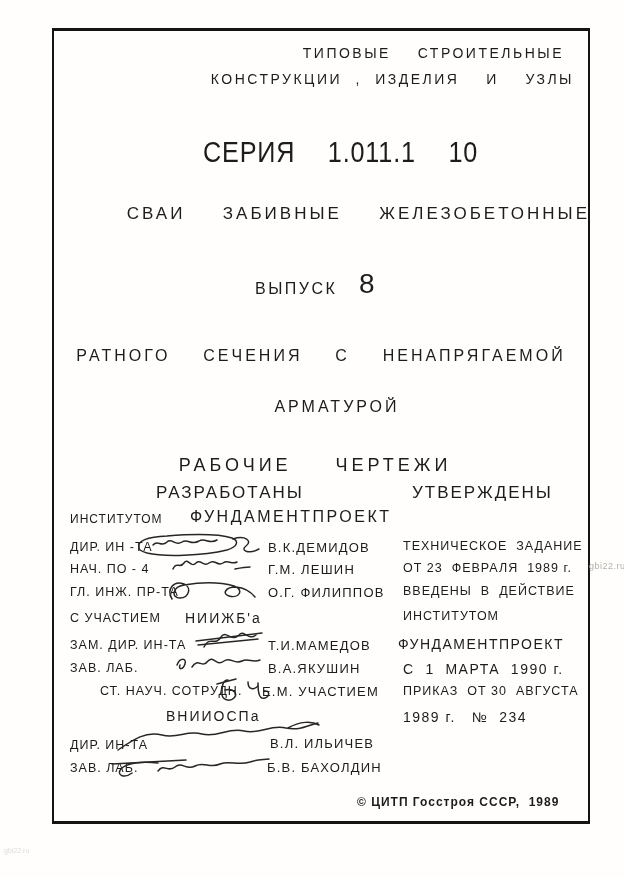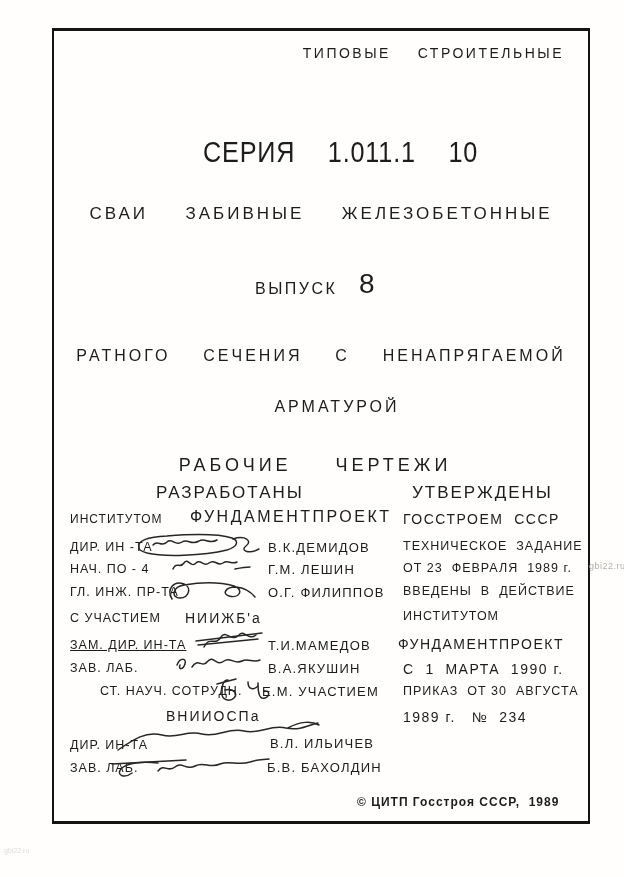--- a/index.html
+++ b/index.html
@@ -32,24 +32,25 @@
   .sig path{fill:none;stroke:#262626;stroke-width:1.5;stroke-linecap:round;stroke-linejoin:round;}
 </style>
 </head>
 <body>
 
 <div class="page">
 
   <div class="frame"></div>
 
   <div class="abs centered hdr" style="top:46px;transform:translateX(-26px);">ТИПОВЫЕ  СТРОИТЕЛЬНЫЕ</div>
+  <div class="abs centered hdr" style="top:72px;transform:translateX(-16px);">КОНСТРУКЦИИ , ИЗДЕЛИЯ  И  УЗЛЫ</div>
 
   <div class="abs series" style="left:203px;top:137px;">СЕРИЯ  1.011.1  10</div>
 
-  <div class="abs centered subtitle" style="top:205px;">СВАИ  ЗАБИВНЫЕ  ЖЕЛЕЗОБЕТОННЫЕ</div>
+  <div class="abs centered subtitle" style="top:205px;text-align:right;">СВАИ  ЗАБИВНЫЕ  ЖЕЛЕЗОБЕТОННЫЕ</div>
 
   <div class="abs issue-label" style="left:255px;top:281px;">ВЫПУСК</div>
   <div class="abs issue-num" style="left:359px;top:270px;">8</div>
 
   <div class="abs centered desc" style="top:348px;">РАТНОГО  СЕЧЕНИЯ  С  НЕНАПРЯГАЕМОЙ</div>
   <div class="abs centered desc" style="top:383px;transform:translateX(16px);margin-top:16px;">АРМАТУРОЙ</div>
 
   <div class="abs centered drawings" style="top:456px;transform:translateX(-6px);">РАБОЧИЕ  ЧЕРТЕЖИ</div>
 
   <div class="abs colhead" style="left:156px;top:484px;">РАЗРАБОТАНЫ</div>
@@ -75,21 +76,21 @@
 
   <div class="abs role" style="left:70px;top:586px;">ГЛ. ИНЖ. ПР-ТА</div>
   <svg class="sig" style="left:158px;top:575px;" width="100" height="30" viewBox="0 0 100 30">
     <path d="M14 24 C8 14 16 5 26 9 C34 12 31 23 22 23 C13 23 14 12 26 10 C44 7 62 7 76 11 C86 14 82 24 71 21 C64 19 67 12 78 12 C88 13 93 17 97 22"></path>
   </svg>
   <div class="abs name" style="left:268px;top:586px;">О.Г. ФИЛИППОВ</div>
 
   <div class="abs role" style="left:70px;top:612px;">С УЧАСТИЕМ</div>
   <div class="abs org" style="left:185px;top:611px;">НИИЖБ'а</div>
 
-  <div class="abs role" style="left:70px;top:639px;text-decoration:underline;">ЗАМ. ДИР. ИН-ТА</div>
+  <div class="abs role" style="left:70px;top:639px;">ЗАМ. ДИР. ИН-ТА</div>
   <svg class="sig" style="left:188px;top:626px;" width="80" height="26" viewBox="0 0 80 26">
     <path d="M16 21 C22 9 27 21 33 11 C38 3 43 17 51 9 C56 3 60 15 68 9"></path>
     <path d="M8 15 L74 7"></path>
     <path d="M10 19 L70 13"></path>
   </svg>
   <div class="abs name" style="left:268px;top:639px;">Т.И.МАМЕДОВ</div>
 
   <div class="abs role" style="left:70px;top:662px;">ЗАВ. ЛАБ.</div>
   <svg class="sig" style="left:170px;top:651px;" width="95" height="24" viewBox="0 0 95 24">
     <path d="M7 14 C10 6 17 7 15 13 C13 19 8 19 10 14"></path>
@@ -116,21 +117,20 @@
   <div class="abs name" style="left:270px;top:737px;">В.Л. ИЛЬИЧЕВ</div>
 
   <div class="abs role" style="left:70px;top:762px;">ЗАВ. ЛАБ.</div>
   <svg class="sig" style="left:108px;top:751px;" width="165" height="30" viewBox="0 0 165 30">
     <path d="M4 13 L78 9"></path>
     <path d="M24 22 C16 28 8 24 13 18 C18 12 34 10 50 12"></path>
     <path d="M50 20 C56 12 60 22 67 16 C74 10 78 20 87 15 C96 10 102 18 112 13 C122 9 130 15 142 11 C150 8 156 9 161 8"></path>
   </svg>
   <div class="abs name" style="left:267px;top:761px;">Б.В. БАХОЛДИН</div>
 
-  <div class="abs r-big" style="left:403px;top:512px;">ГОССТРОЕМ  СССР</div>
   <div class="abs r-line" style="left:403px;top:540px;">ТЕХНИЧЕСКОЕ  ЗАДАНИЕ</div>
   <div class="abs r-line" style="left:403px;top:562px;">ОТ 23  ФЕВРАЛЯ  1989 г.</div>
   <div class="abs r-line" style="left:403px;top:585px;">ВВЕДЕНЫ  В  ДЕЙСТВИЕ</div>
   <div class="abs r-line" style="left:403px;top:610px;">ИНСТИТУТОМ</div>
   <div class="abs r-big" style="left:398px;top:637px;">ФУНДАМЕНТПРОЕКТ</div>
   <div class="abs r-big" style="left:403px;top:662px;">С  1  МАРТА  1990 г.</div>
   <div class="abs r-line" style="left:403px;top:685px;">ПРИКАЗ  ОТ 30  АВГУСТА</div>
   <div class="abs r-big" style="left:403px;top:710px;">1989 г.   №  234</div>
 
   <div class="abs copyright" style="left:357px;top:796px;">© ЦИТП Госстроя СССР,  1989</div>

